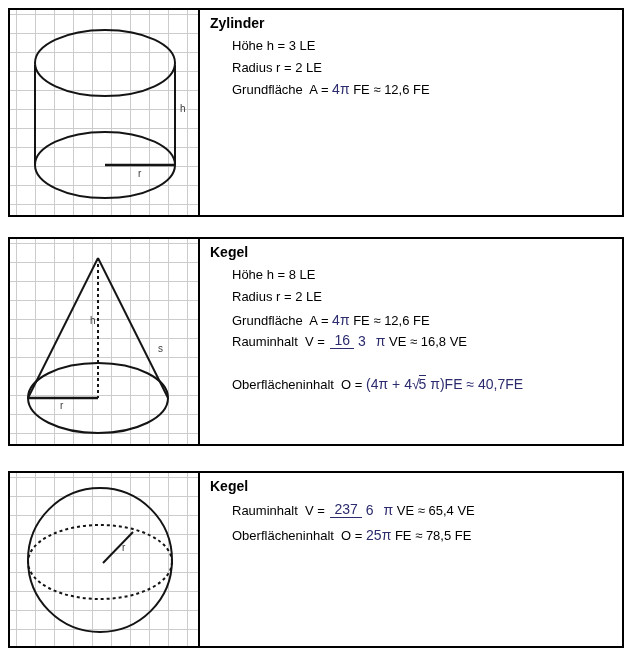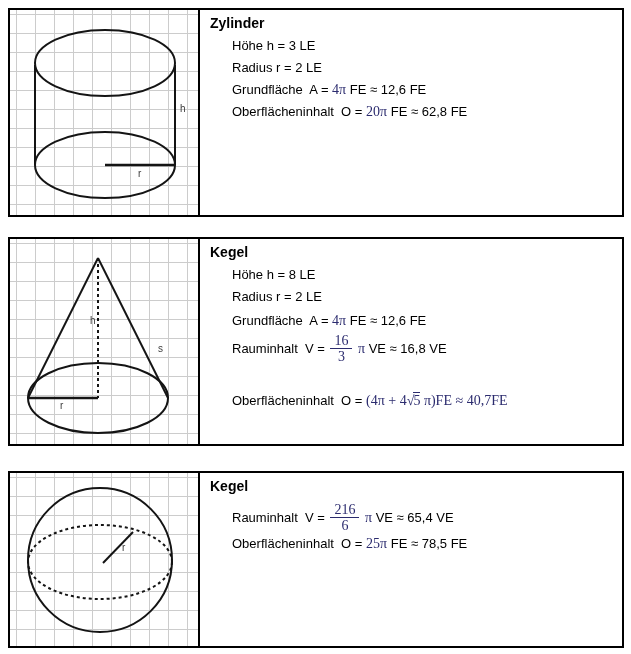--- a/index.html
+++ b/index.html
@@ -32,22 +32,22 @@
   .figcell svg{position:absolute;top:0;left:0;display:block;}
   .figcell svg .shape{fill:none;stroke:#141414;stroke-width:2;}
   .figcell svg .thick{fill:none;stroke:#141414;stroke-width:2.4;}
   .figcell svg .dash{fill:none;stroke:#141414;stroke-width:2;stroke-dasharray:3 3;}
   .figcell svg text{font-family:"Liberation Sans",sans-serif;font-size:10px;fill:var(--fig-label-color);}
   .textcell{flex:1;padding:5px 8px 0 10px;overflow:hidden;}
   .title{font-weight:bold;font-size:14px;line-height:16px;}
   .tline{margin:7px 0 0 22px;line-height:15px;}
   .tline span{white-space:pre;}
   .fracline{display:flex;align-items:center;margin-top:5px;}
-  .eq{color:var(--eq-color);font-family:Liberation Serif, serif;font-size:14px;}
-  .frac{display:inline-flex;flex-direction:column;align-items:center;line-height:1.1;margin:0 2px;vertical-align:middle;}
+  .eq{color:var(--eq-color);font-family:Liberation Sans, sans-serif;font-size:14px;}
+  .frac{display:inline-flex;flex-direction:row;align-items:center;line-height:1.1;margin:0 2px;vertical-align:middle;}
   .frac .num{padding:0 4px;border-bottom:1px solid currentColor;}
   .frac .den{padding:0 4px;}
   .rad{border-top:1px solid currentColor;}
   .sqrt-sym{letter-spacing:-1px;}
 </style>
 </head>
 <body>
 
 <div class="box" id="box-zylinder">
   <div class="figcell">
@@ -59,21 +59,20 @@
       <line class="thick" x1="95" y1="155" x2="165" y2="155"></line>
       <text x="170" y="102">h</text>
       <text x="128" y="167">r</text>
     </svg>
   </div>
   <div class="textcell">
     <div class="title">Zylinder</div>
     <div class="tline">Höhe  h = 3 LE</div>
     <div class="tline">Radius  r = 2 LE</div>
     <div class="tline"><span>Grundfläche  A = </span><span class="eq">4π</span><span> FE ≈ 12,6 FE</span></div>
-    <div class="tline"><span>Oberflächeninhalt  O = </span><span class="eq">20π</span><span> FE ≈ 62,8 FE</span></div>
   </div>
 </div>
 
 <div class="box" id="box-kegel">
   <div class="figcell">
     <svg width="186" height="205" viewBox="0 0 186 205">
       <ellipse class="shape" cx="88" cy="159" rx="70" ry="35"></ellipse>
       <line class="shape" x1="88" y1="19" x2="18" y2="159"></line>
       <line class="shape" x1="88" y1="19" x2="158" y2="159"></line>
       <line class="dash" x1="88" y1="19" x2="88" y2="159"></line>
@@ -104,19 +103,19 @@
       <circle class="shape" cx="90" cy="87" r="72"></circle>
       <ellipse class="dash" cx="90" cy="89" rx="72" ry="37"></ellipse>
       <line class="shape" x1="93" y1="90" x2="123" y2="59"></line>
       <text x="112" y="78">r</text>
     </svg>
   </div>
   <div class="textcell">
     <div class="title">Kegel</div>
     <div class="tline fracline" style="margin-top:8px">
         <span>Rauminhalt  V = </span>
-        <span class="eq frac"><span class="num">216</span><span class="den">6</span></span>
+        <span class="eq frac"><span class="num">237</span><span class="den">6</span></span>
         <span class="eq"> π</span>
         <span> VE ≈ 65,4 VE</span>
       </div>
-    <div class="tline" style="margin-top:2px"><span>Oberflächeninhalt  O = </span><span class="eq">25π</span><span> FE ≈ 78,5 FE</span></div>
+    <div class="tline" style="margin-top:10px"><span>Oberflächeninhalt  O = </span><span class="eq">25π</span><span> FE ≈ 78,5 FE</span></div>
   </div>
 </div>
 
 </body></html>

